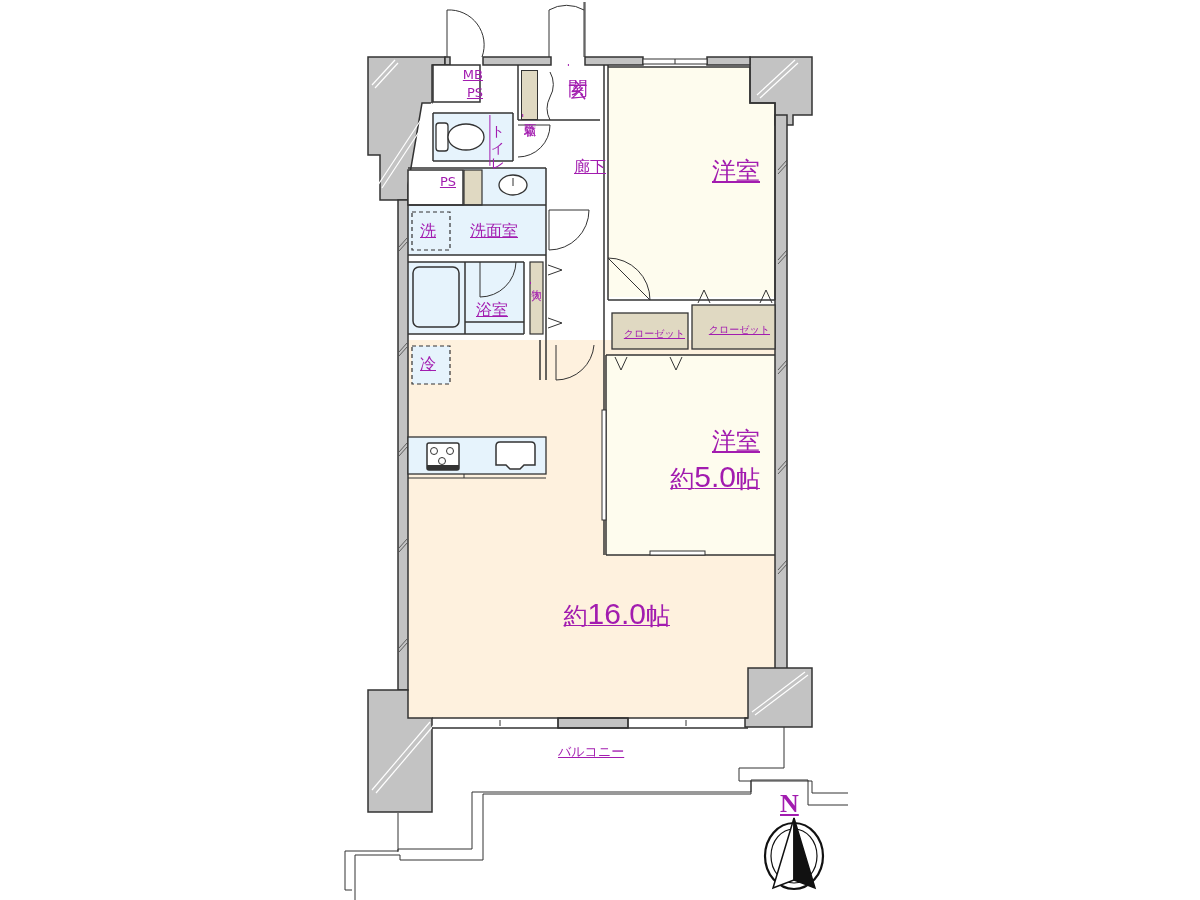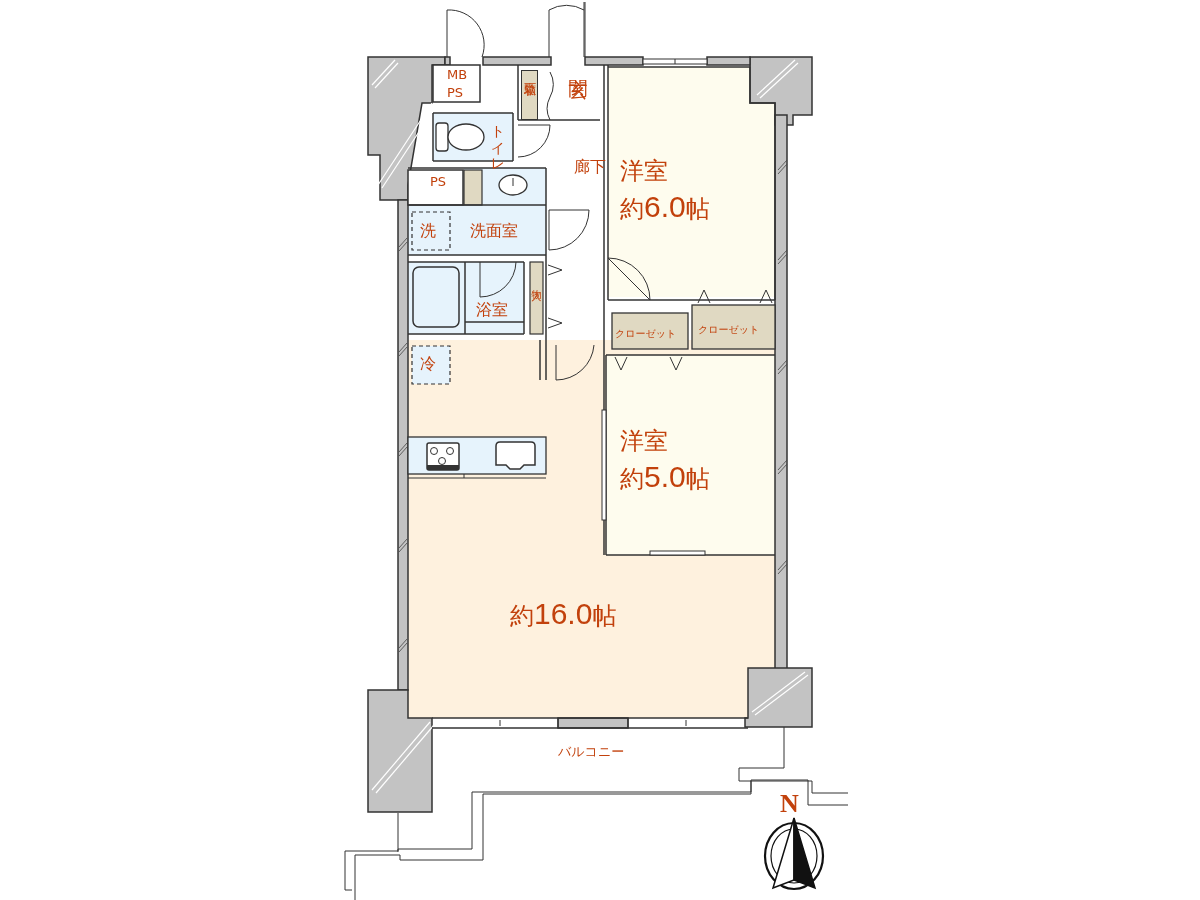--- a/index.html
+++ b/index.html
@@ -1,21 +1,21 @@
 <!DOCTYPE html>
 <html><head>
 <meta charset="utf-8">
 <style>
   html,body{margin:0;padding:0;background:#ffffff;}
   body{width:1200px;height:900px;overflow:hidden;position:relative;font-family:"DejaVu Sans","Liberation Sans",sans-serif;}
   svg{position:absolute;left:0;top:0;}
   .wall{fill:#c3c3c3;stroke:#333;stroke-width:1.5;}
   .ln{stroke:#333;stroke-width:1.5;fill:none;}
   .thin{stroke:#333;stroke-width:1;fill:none;}
-  .lbl{position:absolute;color:#c2410c;white-space:nowrap;text-align:left;line-height:1.1;}
+  .lbl{position:absolute;color:#a21caf;white-space:nowrap;text-align:right;line-height:1.1;text-decoration:underline;}
   .big{font-size:24px;}
   .med{font-size:16px;}
   .sm{font-size:13px;}
   .tiny{font-size:10px;}
   .vert{writing-mode:vertical-rl;letter-spacing:1px;}
   .num{font-size:30px;font-family:"Liberation Sans",sans-serif;}
 </style>
 </head>
 <body>
 
@@ -212,23 +212,20 @@
 
 <div class="lbl sm" style="left:430px;top:175px;width:26px;">PS</div>
 <div class="lbl med" style="left:420px;top:222px;">洗</div>
 <div class="lbl med" style="left:470px;top:222px;">洗面室</div>
 <div class="lbl med" style="left:476px;top:301px;">浴室</div>
 <div class="lbl tiny vert" style="left:531px;top:282px;font-size:10px;">物入</div>
 <div class="lbl med" style="left:420px;top:355px;">冷</div>
 
 <div class="lbl" style="left:620px;top:158px;width:140px;">
   <div class="big">洋室</div>
-  <div style="margin-top:6px;">
-    <span class="big">約</span><span class="num">6.0</span><span class="big">帖</span>
-  </div>
 </div>
 
 <div class="lbl" style="left:615px;top:328px;width:70px;font-size:10px;">クローゼット</div>
 <div class="lbl" style="left:698px;top:324px;width:72px;font-size:10px;">クローゼット</div>
 
 <div class="lbl" style="left:620px;top:428px;width:140px;">
   <div class="big">洋室</div>
   <div style="margin-top:6px;">
     <span class="big">約</span><span class="num">5.0</span><span class="big">帖</span>
   </div>

